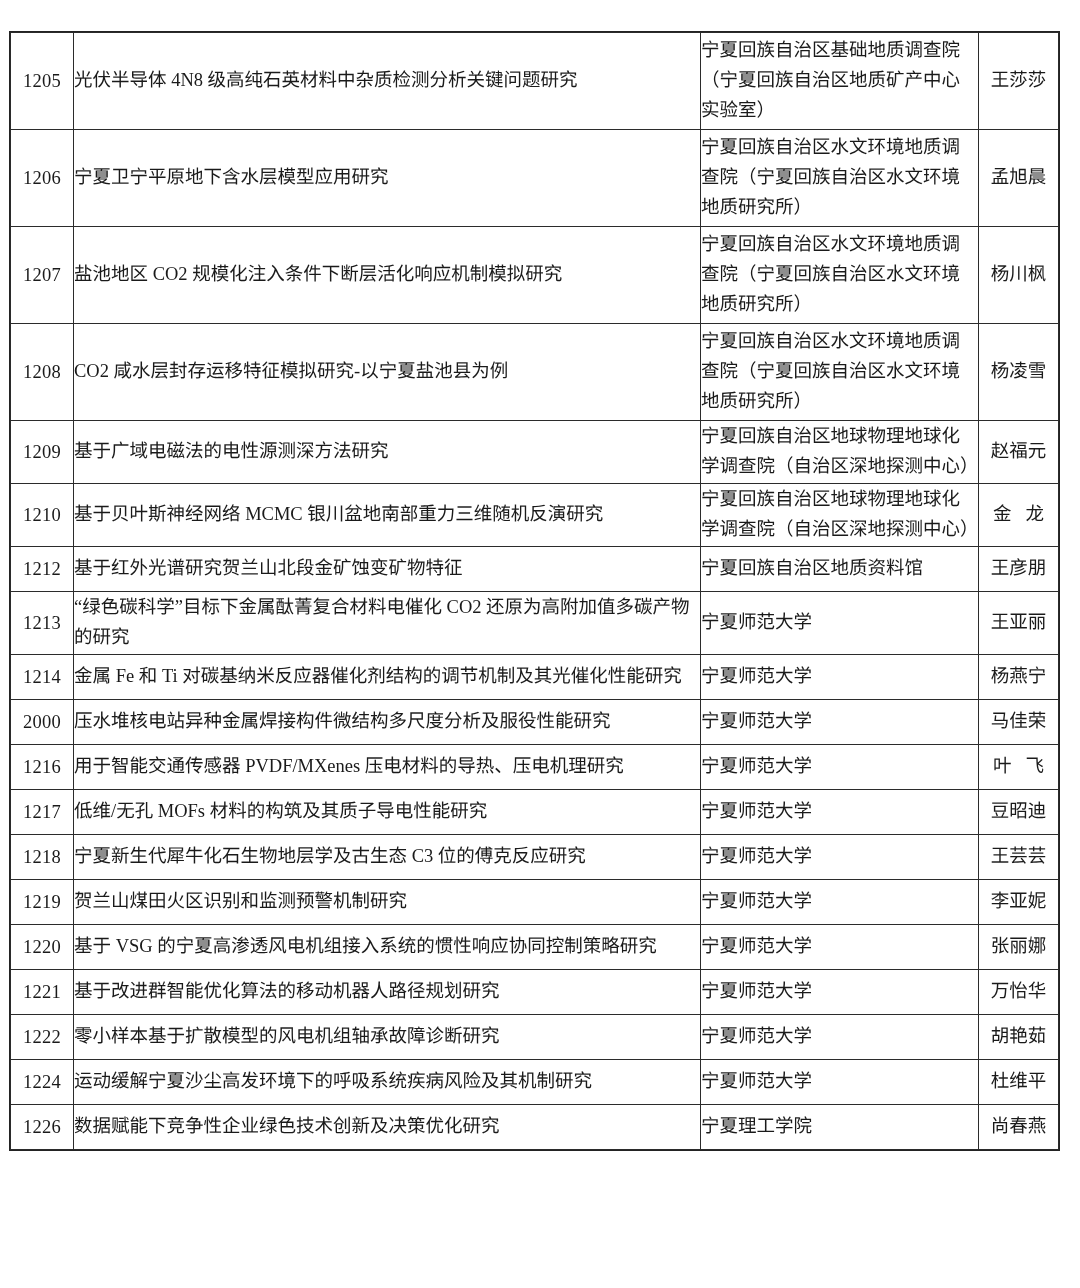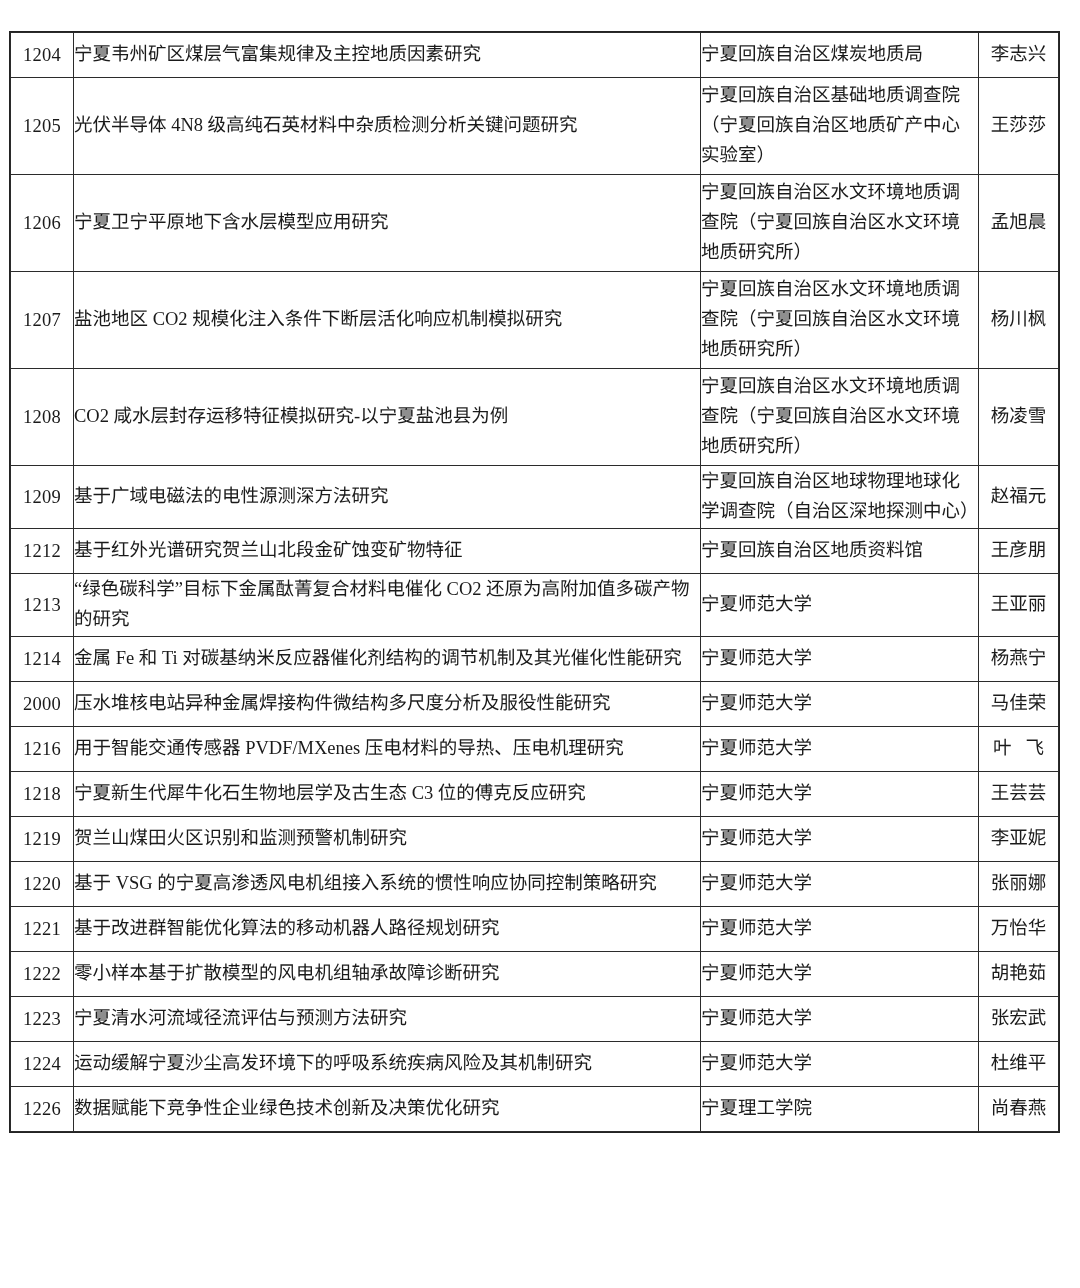--- a/index.html
+++ b/index.html
@@ -103,26 +103,20 @@
 
 <div class="page">
   <table class="grid" id="project-table">
     <colgroup>
       <col class="c-id">
       <col class="c-title">
       <col class="c-org">
       <col class="c-person">
     </colgroup>
     <tbody id="table-body">
-        <tr class="row-std">
-          <td class="cell-id nowrapnum">1204</td>
-          <td class="cell-title">宁夏韦州矿区煤层气富集规律及主控地质因素研究</td>
-          <td class="cell-org">宁夏回族自治区煤炭地质局</td>
-          <td class="cell-person">李志兴</td>
-        </tr>
         <tr class="row-xtall">
           <td class="cell-id nowrapnum">1205</td>
           <td class="cell-title">光伏半导体 4N8 级高纯石英材料中杂质检测分析关键问题研究</td>
           <td class="cell-org">宁夏回族自治区基础地质调查院（宁夏回族自治区地质矿产中心实验室）</td>
           <td class="cell-person">王莎莎</td>
         </tr>
         <tr class="row-xtall">
           <td class="cell-id nowrapnum">1206</td>
           <td class="cell-title">宁夏卫宁平原地下含水层模型应用研究</td>
           <td class="cell-org">宁夏回族自治区水文环境地质调查院（宁夏回族自治区水文环境地质研究所）</td>
@@ -139,20 +133,26 @@
           <td class="cell-title">CO2 咸水层封存运移特征模拟研究-以宁夏盐池县为例</td>
           <td class="cell-org">宁夏回族自治区水文环境地质调查院（宁夏回族自治区水文环境地质研究所）</td>
           <td class="cell-person">杨凌雪</td>
         </tr>
         <tr class="row-tall">
           <td class="cell-id nowrapnum">1209</td>
           <td class="cell-title">基于广域电磁法的电性源测深方法研究</td>
           <td class="cell-org">宁夏回族自治区地球物理地球化学调查院（自治区深地探测中心）</td>
           <td class="cell-person">赵福元</td>
         </tr>
+        <tr class="row-tall">
+          <td class="cell-id nowrapnum">1210</td>
+          <td class="cell-title">基于贝叶斯神经网络 MCMC 银川盆地南部重力三维随机反演研究</td>
+          <td class="cell-org">宁夏回族自治区地球物理地球化学调查院（自治区深地探测中心）</td>
+          <td class="cell-person spaced">金 龙</td>
+        </tr>
         <tr class="row-std">
           <td class="cell-id nowrapnum">1212</td>
           <td class="cell-title">基于红外光谱研究贺兰山北段金矿蚀变矿物特征</td>
           <td class="cell-org">宁夏回族自治区地质资料馆</td>
           <td class="cell-person">王彦朋</td>
         </tr>
         <tr class="row-tall">
           <td class="cell-id nowrapnum">1213</td>
           <td class="cell-title">“绿色碳科学”目标下金属酞菁复合材料电催化 CO2 还原为高附加值多碳产物的研究</td>
           <td class="cell-org">宁夏师范大学</td>
@@ -170,20 +170,26 @@
           <td class="cell-org">宁夏师范大学</td>
           <td class="cell-person">马佳荣</td>
         </tr>
         <tr class="row-std">
           <td class="cell-id nowrapnum">1216</td>
           <td class="cell-title">用于智能交通传感器 PVDF/MXenes 压电材料的导热、压电机理研究</td>
           <td class="cell-org">宁夏师范大学</td>
           <td class="cell-person spaced">叶 飞</td>
         </tr>
         <tr class="row-std">
+          <td class="cell-id nowrapnum">1217</td>
+          <td class="cell-title">低维/无孔 MOFs 材料的构筑及其质子导电性能研究</td>
+          <td class="cell-org">宁夏师范大学</td>
+          <td class="cell-person">豆昭迪</td>
+        </tr>
+        <tr class="row-std">
           <td class="cell-id nowrapnum">1218</td>
           <td class="cell-title">宁夏新生代犀牛化石生物地层学及古生态 C3 位的傅克反应研究</td>
           <td class="cell-org">宁夏师范大学</td>
           <td class="cell-person">王芸芸</td>
         </tr>
         <tr class="row-std">
           <td class="cell-id nowrapnum">1219</td>
           <td class="cell-title">贺兰山煤田火区识别和监测预警机制研究</td>
           <td class="cell-org">宁夏师范大学</td>
           <td class="cell-person">李亚妮</td>
@@ -198,26 +204,20 @@
           <td class="cell-id nowrapnum">1221</td>
           <td class="cell-title">基于改进群智能优化算法的移动机器人路径规划研究</td>
           <td class="cell-org">宁夏师范大学</td>
           <td class="cell-person">万怡华</td>
         </tr>
         <tr class="row-std">
           <td class="cell-id nowrapnum">1222</td>
           <td class="cell-title">零小样本基于扩散模型的风电机组轴承故障诊断研究</td>
           <td class="cell-org">宁夏师范大学</td>
           <td class="cell-person">胡艳茹</td>
-        </tr>
-        <tr class="row-std">
-          <td class="cell-id nowrapnum">1223</td>
-          <td class="cell-title">宁夏清水河流域径流评估与预测方法研究</td>
-          <td class="cell-org">宁夏师范大学</td>
-          <td class="cell-person">张宏武</td>
         </tr>
         <tr class="row-std">
           <td class="cell-id nowrapnum">1224</td>
           <td class="cell-title">运动缓解宁夏沙尘高发环境下的呼吸系统疾病风险及其机制研究</td>
           <td class="cell-org">宁夏师范大学</td>
           <td class="cell-person">杜维平</td>
         </tr>
         <tr class="row-std">
           <td class="cell-id nowrapnum">1226</td>
           <td class="cell-title">数据赋能下竞争性企业绿色技术创新及决策优化研究</td>

